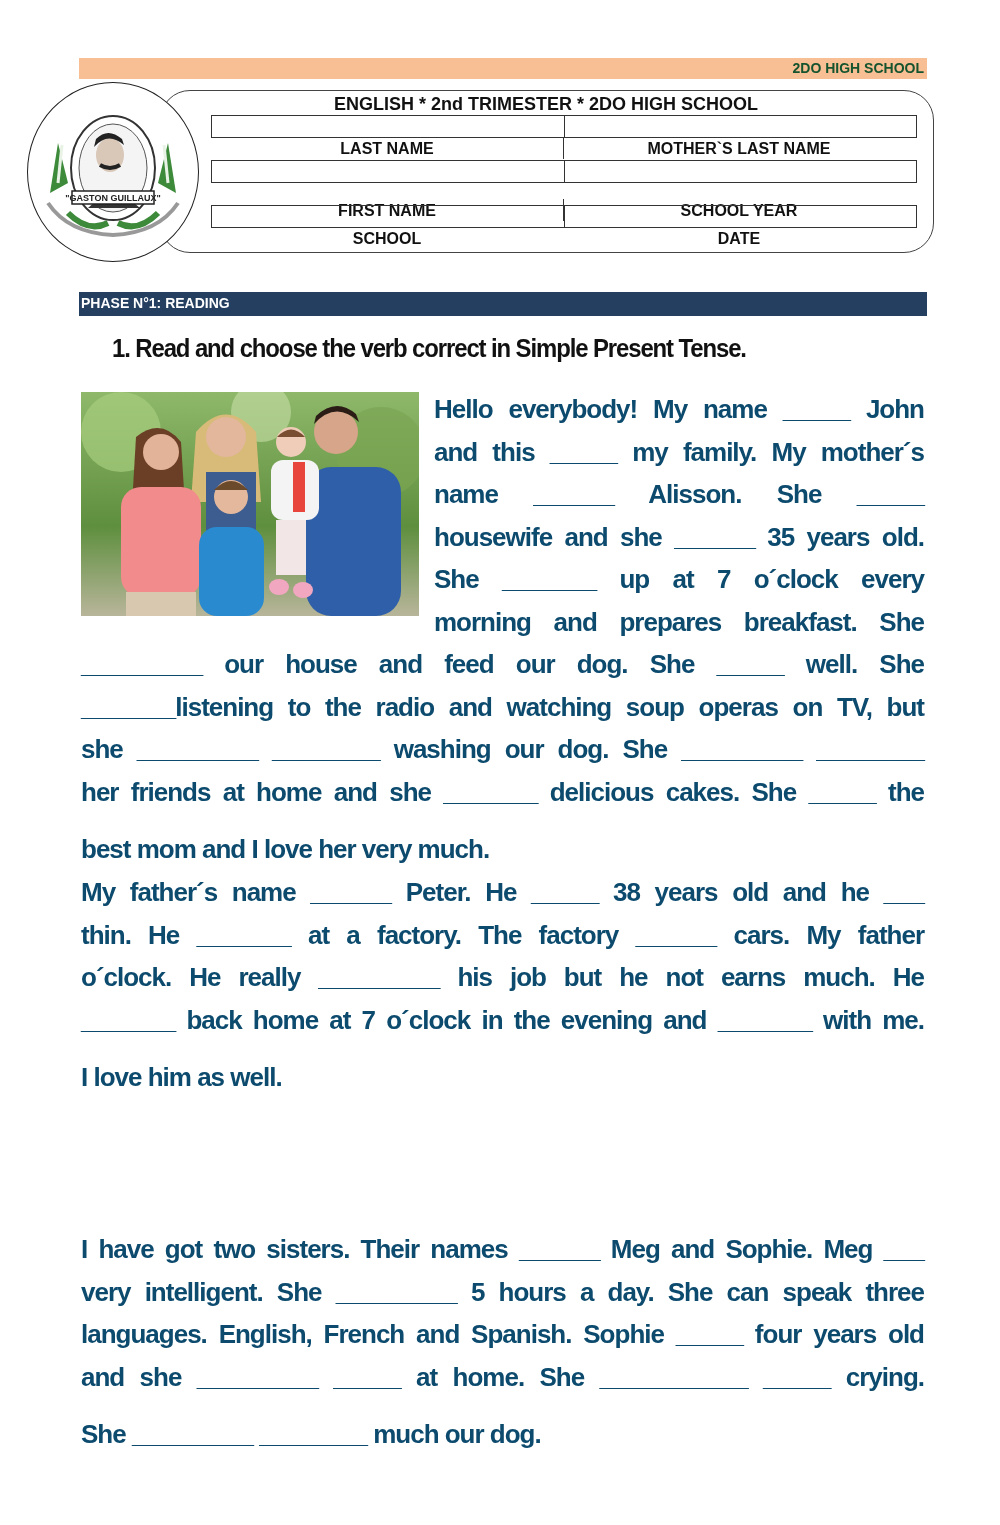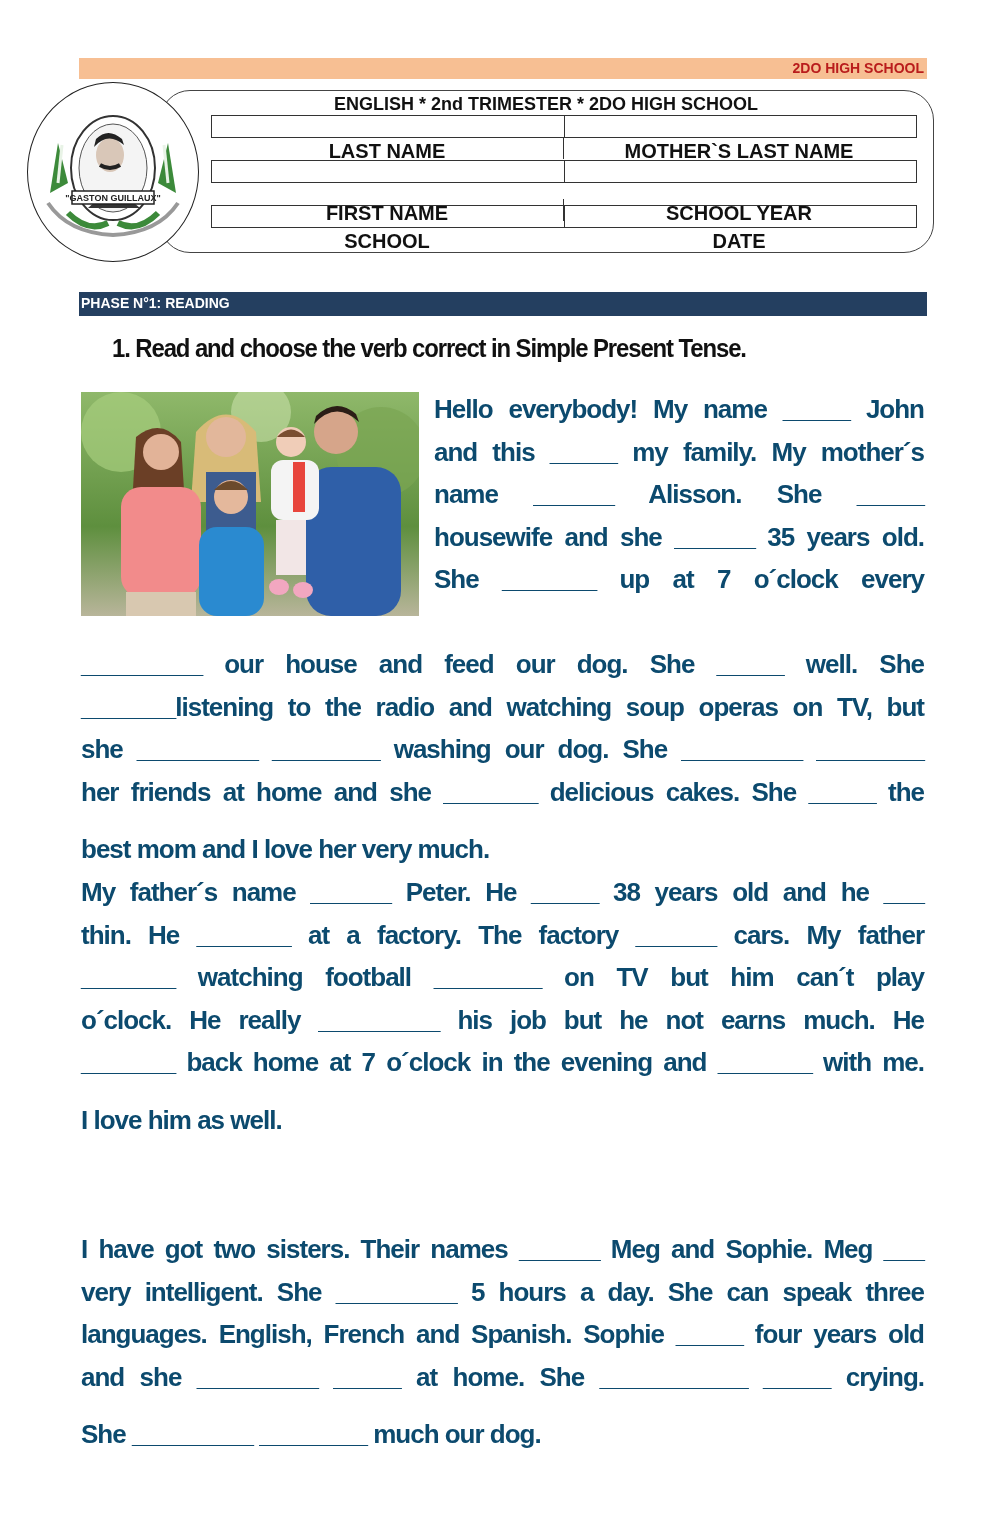--- a/index.html
+++ b/index.html
@@ -1,30 +1,30 @@
 <!DOCTYPE html>
 <html><head>
 <meta charset="utf-8">
 <style>
   html, body { margin:0; padding:0; background:#ffffff; }
   body { width:1000px; height:1525px; position:relative; overflow:hidden; font-family:"Liberation Sans", sans-serif; color:#111; }
 
   .top-band { position:absolute; left:79px; top:58px; width:848px; height:21px; background:#f7bf93; }
-  .top-band span { position:absolute; right:3px; top:2px; font-weight:bold; font-size:14px; color:#b91c1c;margin-left:32px; }
+  .top-band span { position:absolute; right:3px; top:2px; font-weight:bold; font-size:14px; color:#14532d;margin-left:32px; }
 
   .logo { position:absolute; left:27px; top:82px; width:170px; height:178px; border:1.5px solid #222; border-radius:50%; background:#fff; z-index:3; overflow:hidden; }
   .logo svg { position:absolute; left:0; top:0; }
 
   .header-box { position:absolute; left:160px; top:90px; width:772px; height:161px; border:1.5px solid #444; border-radius:30px; z-index:1; }
   .header-title { position:absolute; left:160px; top:94px; width:772px; text-align:center; font-weight:bold; font-size:18px; z-index:2; }
 
   .field-row { position:absolute; left:211px; width:704px; height:21px; border:1.5px solid #333; display:flex; z-index:2; }
   .field-row .cell { flex:1; height:100%; }
   .field-row .cell + .cell { border-left:1.5px solid #333; }
-  .label-row { position:absolute; left:211px; width:704px; display:flex; font-weight:bold; font-size:20px; z-index:2; }
+  .label-row { position:absolute; left:211px; width:704px; display:flex; font-weight:bold; font-size:16px; z-index:2; }
   .label-row .lbl { flex:1; text-align:center; position:relative; }
   .label-row .lbl + .lbl::before { content:""; position:absolute; left:0; top:-3px; height:22px; border-left:1.5px solid #333; }
   .label-row.last .lbl + .lbl::before { display:none; }
 
   .phase-bar { position:absolute; left:79px; top:292px; width:848px; height:24px; background:#243f60; }
   .phase-bar span { position:absolute; left:2px; top:3px; color:#fff; font-weight:bold; font-size:14px; }
 
   .instruction { position:absolute; left:112px; top:333px; font-family:"Liberation Sans", sans-serif; font-weight:bold; font-size:26px; letter-spacing:-1.2px; transform:scaleX(0.92); transform-origin:left; }
 
   .photo { position:absolute; left:81px; top:392px; width:338px; height:224px; overflow:hidden; }
@@ -139,34 +139,34 @@
     <ellipse cx="222" cy="198" rx="10" ry="8" fill="#f2a7c0"></ellipse>
   </svg>
 </div>
 
 <div class="para p1a">
   <span class="ln" style="white-space: nowrap;">Hello everybody! My name _____ John</span>
   <span class="ln" style="white-space: nowrap;">and this _____ my family. My mother´s</span>
   <span class="ln" style="white-space: nowrap;">name ______ Alisson. She _____</span>
   <span class="ln" style="white-space: nowrap;">housewife and she ______ 35 years old.</span>
   <span class="ln" style="white-space: nowrap;">She _______ up at 7 o´clock every</span>
+  <span class="ln" style="white-space: nowrap;">morning and prepares breakfast. She</span>
 </div>
 
 <div class="para p1b">
   <span class="ln" style="white-space: nowrap;">_________ our house and feed our dog. She _____ well. She</span>
   <span class="ln" style="white-space: nowrap;">_______listening to the radio and watching soup operas on TV, but</span>
   <span class="ln" style="white-space: nowrap;">she _________ ________ washing our dog. She _________ ________</span>
   <span class="ln" style="white-space: nowrap;">her friends at home and she _______ delicious cakes. She _____ the</span>
   <span class="ln end" style="white-space: nowrap;">best mom and I love her very much.</span>
 </div>
 
 <div class="para p2">
   <span class="ln" style="white-space: nowrap;">My father´s name ______ Peter. He _____ 38 years old and he ___</span>
   <span class="ln" style="white-space: nowrap;">thin. He _______ at a factory. The factory ______ cars. My father</span>
-  <span class="ln" style="white-space: nowrap;">_______ watching football ________ on TV but him can´t play</span>
   <span class="ln" style="white-space: nowrap;">o´clock. He really _________ his job but he not earns much. He</span>
   <span class="ln" style="white-space: nowrap;">_______ back home at 7 o´clock in the evening and _______ with me.</span>
   <span class="ln end" style="white-space: nowrap;">I love him as well.</span>
 </div>
 
 <div class="para p3">
   <span class="ln" style="white-space: nowrap;">I have got two sisters. Their names ______ Meg and Sophie. Meg ___</span>
   <span class="ln" style="white-space: nowrap;">very intelligent. She _________ 5 hours a day. She can speak three</span>
   <span class="ln" style="white-space: nowrap;">languages. English, French and Spanish. Sophie _____ four years old</span>
   <span class="ln" style="white-space: nowrap;">and she _________ _____ at home. She ___________ _____ crying.</span>

